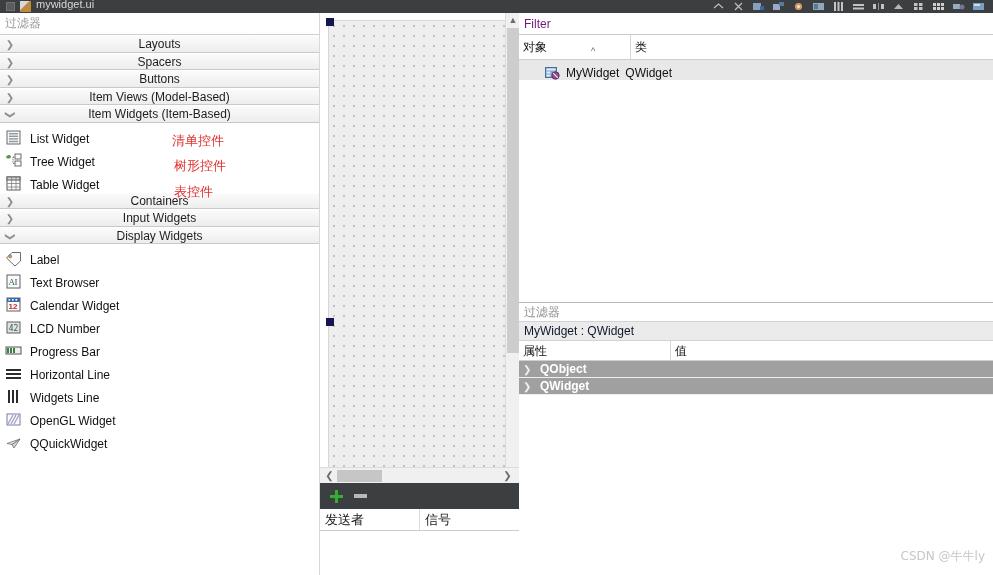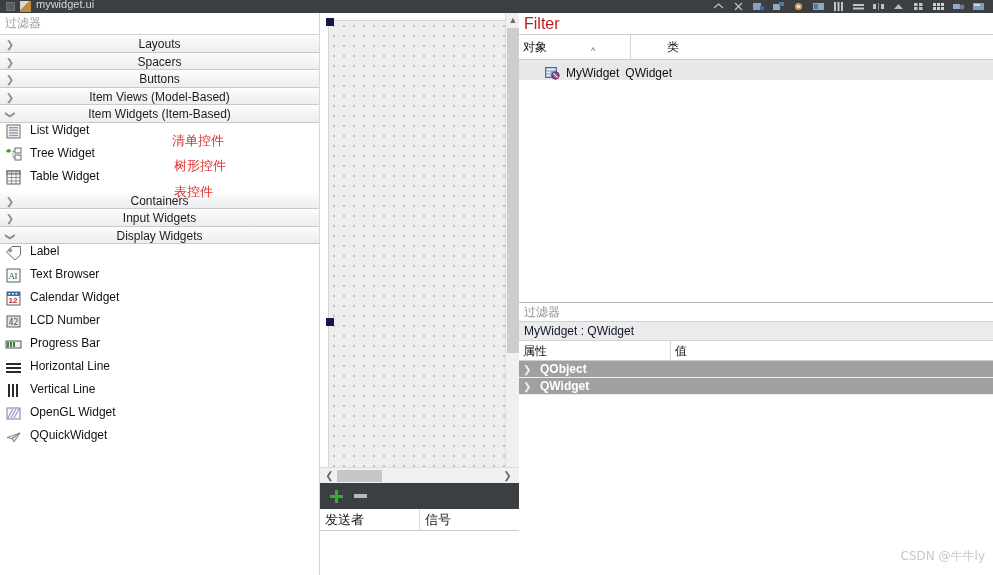--- a/index.html
+++ b/index.html
@@ -39,21 +39,21 @@
     position: relative; height: 17.5px; line-height: 17.5px;
     background: linear-gradient(to bottom, #fbfbfb 0%, #ededed 100%);
     border-bottom: 1px solid #c9c9c9; border-top: 1px solid #ffffff;
     text-align: center; font-size: 12px; color: #1d1d1d;
   }
   .cat .arrow {
     position: absolute; left: 4px; top: 0; width: 12px; height: 17.5px;
     color: #8d8d8d; font-size: 10px; line-height: 17.5px; text-align: center;
   }
   .wrow {
-    position: relative; height: 23px; display: flex; align-items: flex-start;
+    position: relative; height: 23px; display: flex; align-items: flex-end;
     padding-left: 4px; font-size: 12px; color: #111;
   }
   .wrow .wicon {
     width: 19px; height: 17px; margin-right: 7px; flex: 0 0 19px;
     display: flex; align-items: center; justify-content: center;
   }
   .wrow .wlabel { white-space: nowrap; }
   .annot {
     position: absolute; color: #e03030; font-size: 13px; white-space: nowrap;
     font-family: "DejaVu Sans", "Liberation Sans", sans-serif;
@@ -113,22 +113,22 @@
   .sigslot-hdr .c1 { width: 100px; border-right: 1px solid #dcdcdc; }
   .sigslot-hdr .c2 { flex: 1; }
   .sigslot-body { position: absolute; left: 0; bottom: 0; width: 199px; height: 44px; background: #fff; }
 
   
   .right { position: absolute; left: 519px; top: 13px; width: 474px; height: 562px; background: #fff; }
   .obj-filter {
     height: 22px; border-bottom: 1px solid #cdcdcd; display: flex; align-items: center;
     padding-left: 5px; background: #fff;
   }
-  .obj-filter .ph { color: #b91c1c; font-size: 16px; }
-  .obj-hdr { height: 25px; display: flex; border-bottom: 1px solid #cdcdcd; background: #fff; position: relative; gap: 32px; }
+  .obj-filter .ph { color: #701a75; font-size: 12px; }
+  .obj-hdr { height: 25px; display: flex; border-bottom: 1px solid #cdcdcd; background: #fff; position: relative; }
   .obj-hdr .hcell { font-size: 12px; color: #111; line-height: 25px; padding-left: 4px; position: relative; }
   .obj-hdr .h1 { width: 112px; border-right: 1px solid #d5d5d5; }
   .obj-hdr .h2 { flex: 1; }
   .sort-caret { position: absolute; left: 72px; top: 4px; color: #666; font-size: 9px; }
   .obj-row {
     height: 20px; display: flex; align-items: flex-end; padding-left: 26px;
     background: #e8e8e8; font-size: 12px; color: #111; gap: 6px;
   }
   .obj-row .oicon { width: 15px; height: 13px; flex: 0 0 15px; }
   .obj-body { height: 222px; background: #fff; }
@@ -370,21 +370,21 @@
         <span class="wlabel">Horizontal Line</span>
       </div>
       <div class="wrow">
         <span class="wicon">
           <svg width="16" height="15" viewBox="0 0 16 15">
               <rect x="2" y="1" width="2" height="13" fill="#2b2b2b"></rect>
               <rect x="6" y="1" width="2" height="13" fill="#2b2b2b"></rect>
               <rect x="10" y="1" width="2" height="13" fill="#2b2b2b"></rect>
             </svg>
         </span>
-        <span class="wlabel">Vertical Line</span>
+        <span class="wlabel">Widgets Line</span>
       </div>
       <div class="wrow">
         <span class="wicon">
           <svg width="16" height="15" viewBox="0 0 16 15">
               <rect x="1" y="2" width="13" height="11" fill="#fafafa" stroke="#7a7aa8"></rect>
               <path d="M2 12 L7 3 M5 12 L10 3 M8 12 L13 3" stroke="#9a9ac4" stroke-width="1.2"></path>
             </svg>
         </span>
         <span class="wlabel">OpenGL Widget</span>
       </div>

